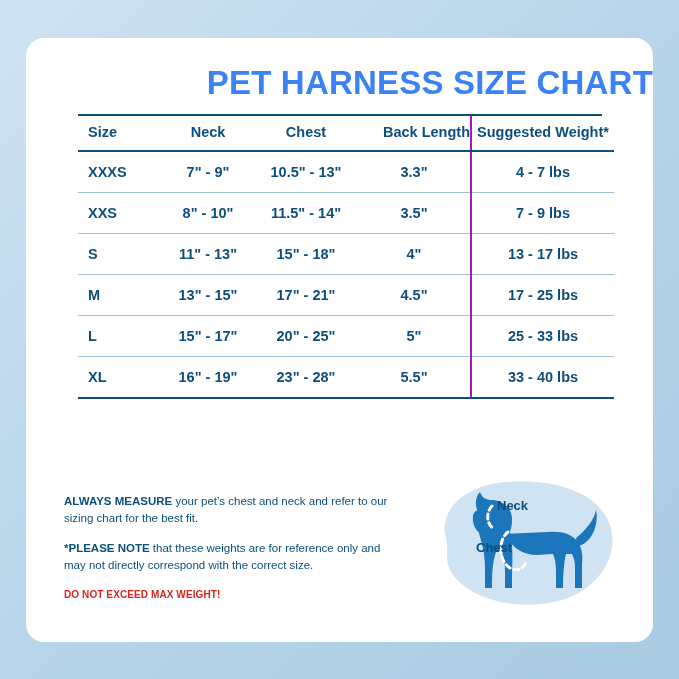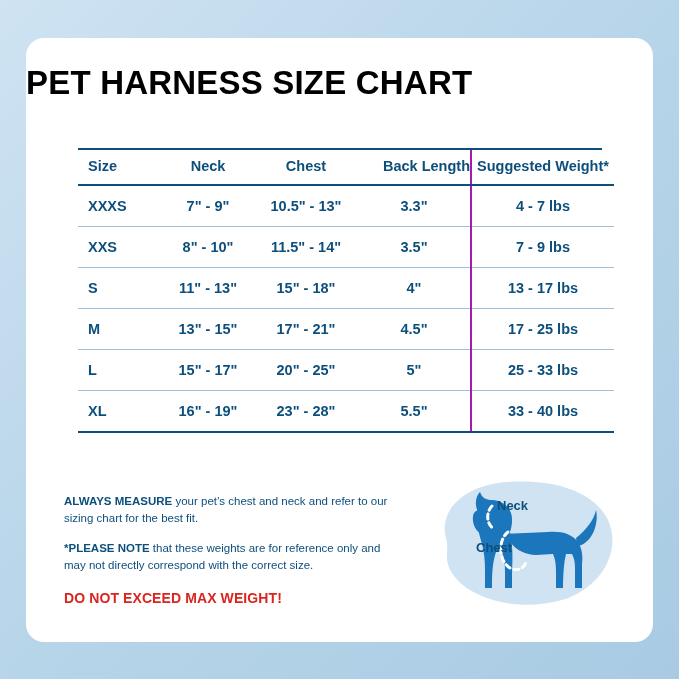--- a/index.html
+++ b/index.html
@@ -29,33 +29,32 @@
     background: #ffffff;
     border-radius: 18px;
     box-sizing: border-box;
     padding: 0;
   }
   #title {
     position: absolute;
     left: 0;
     right: 0;
     top: 26px;
-    text-align: left;
+    text-align: right;
     font-size: 33px;
     font-weight: bold;
     letter-spacing: 0.2px;
-    color: #000000;
+    color: #3b82f6;
   }
   
   #table-wrap {
     position: absolute;
     left: 52px;
     top: 76px;
     width: 524px;
-    margin-top: 34px;
   }
   table {
     border-collapse: collapse;
     width: 524px;
     table-layout: fixed;
   }
   th, td {
     text-align: center;
     color: #0d4f7c;
     font-size: 14.5px;
@@ -113,21 +112,21 @@
   }
   #notes .para {
     margin-bottom: 14px;
   }
   #notes b {
     font-weight: bold;
   }
   #warning {
     color: #d9251d;
     font-weight: bold;
-    font-size: 14px;
+    font-size: 10px;
     letter-spacing: 0.1px;
   }
 
   
   #dog-area {
     position: absolute;
     left: 390px;
     top: 438px;
     width: 210px;
     height: 140px;

